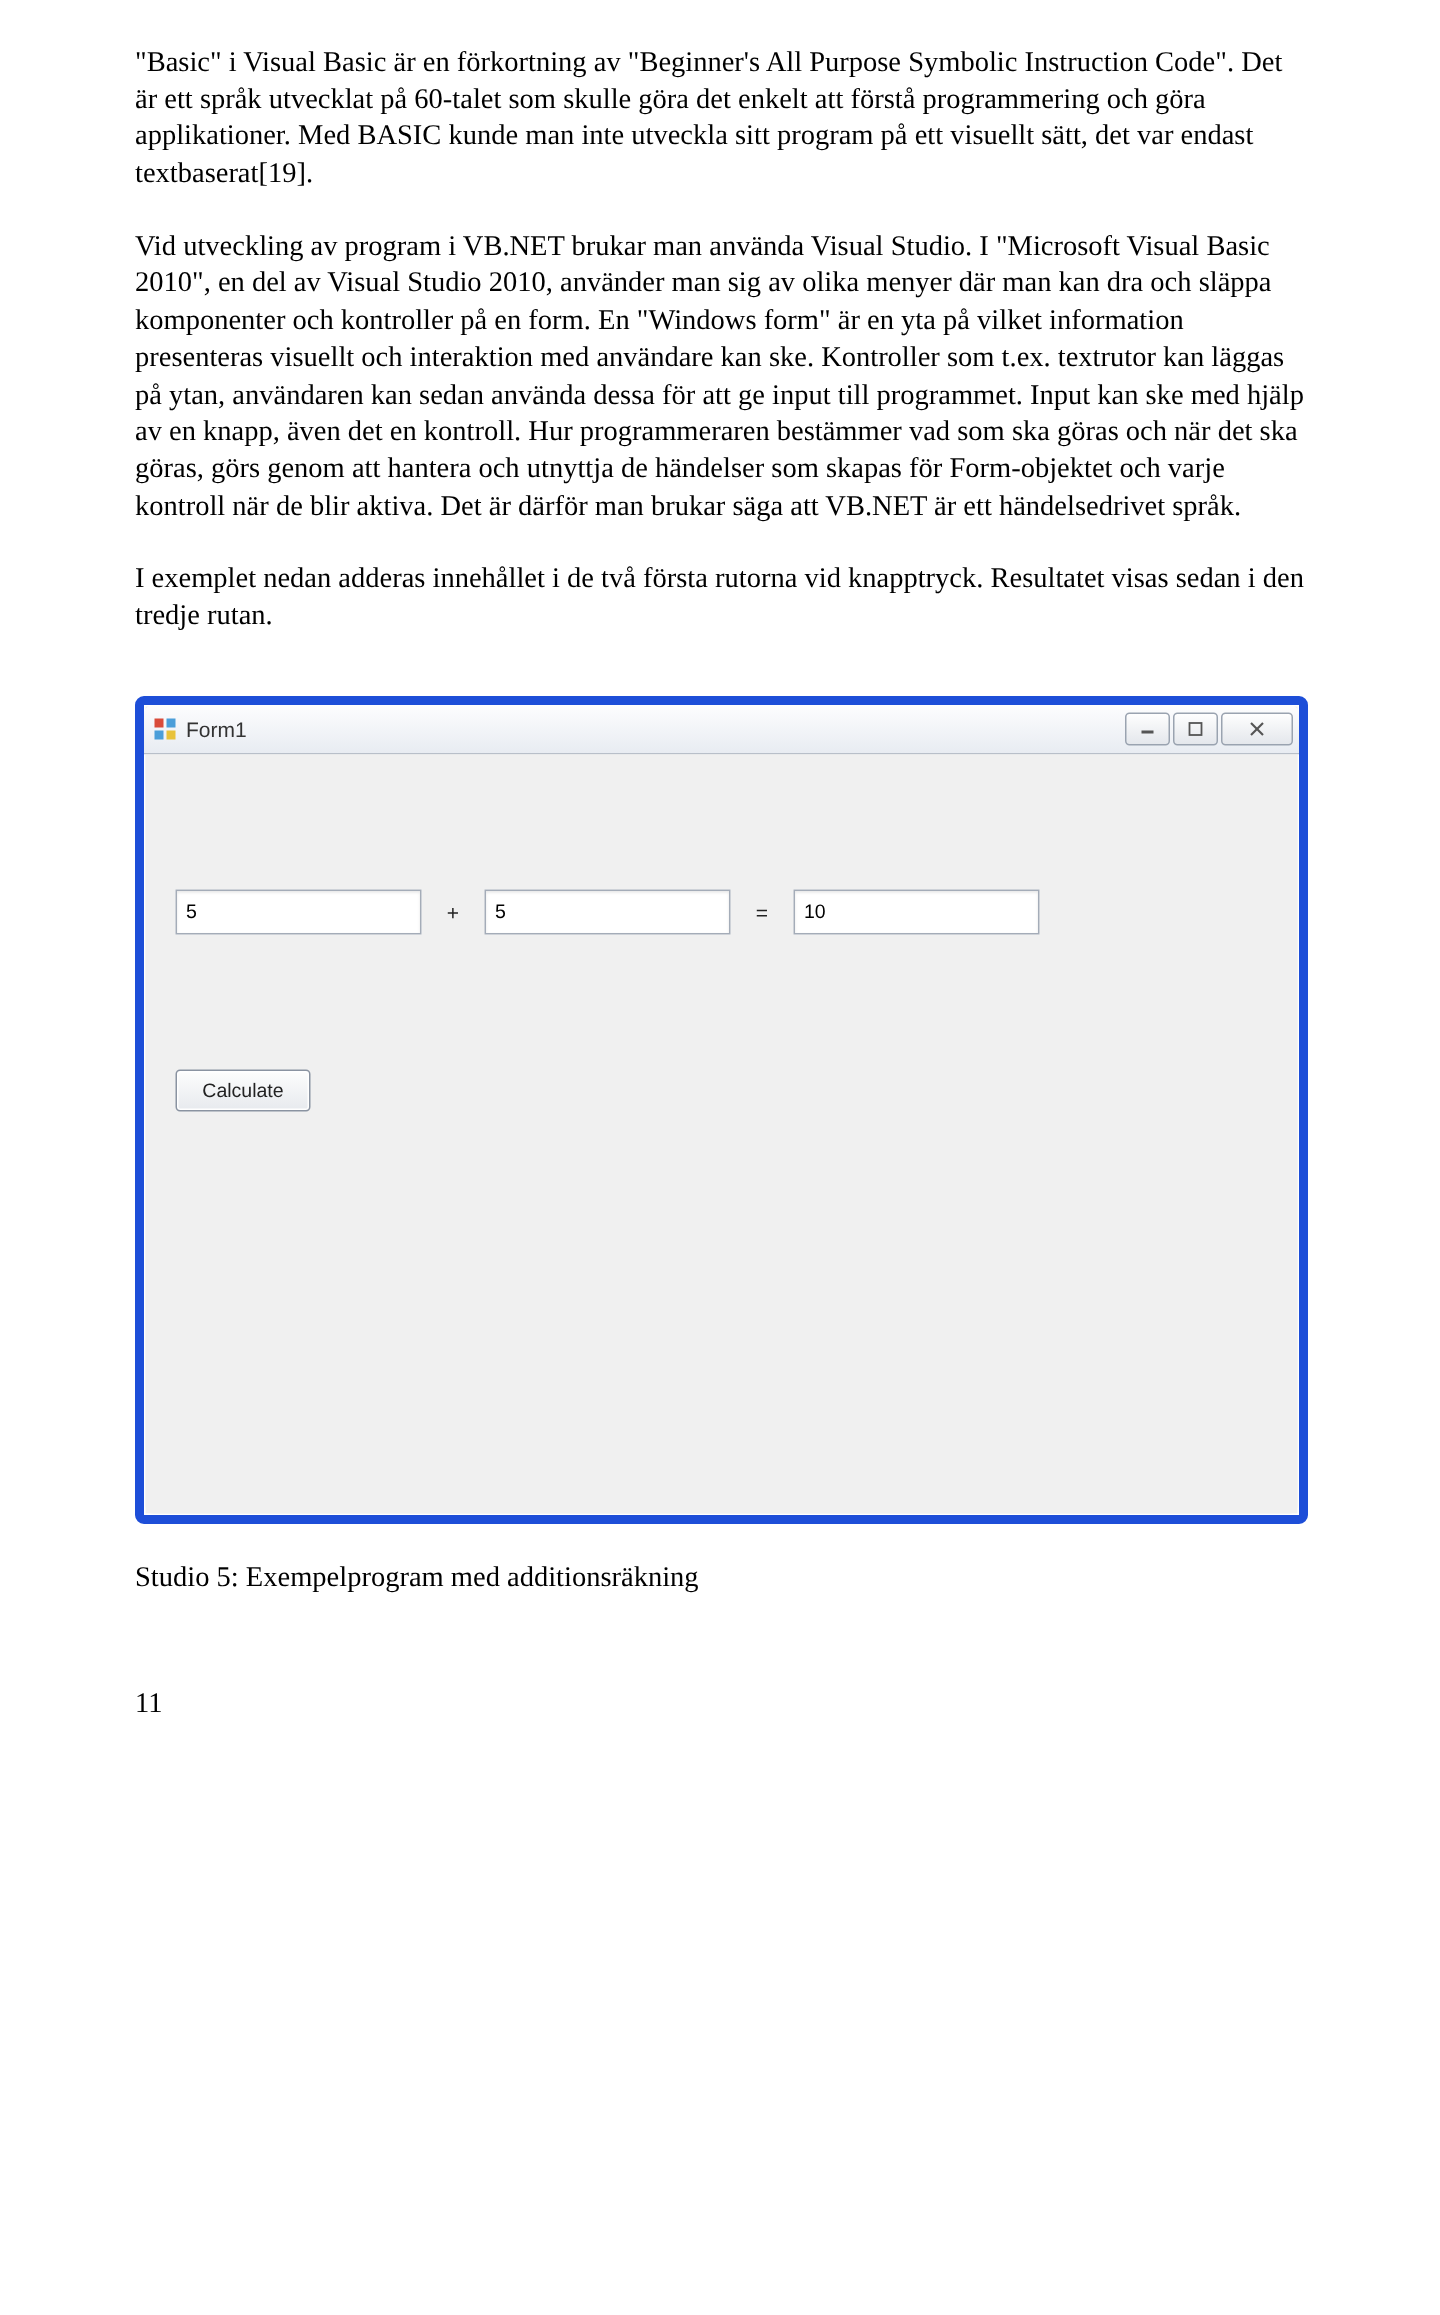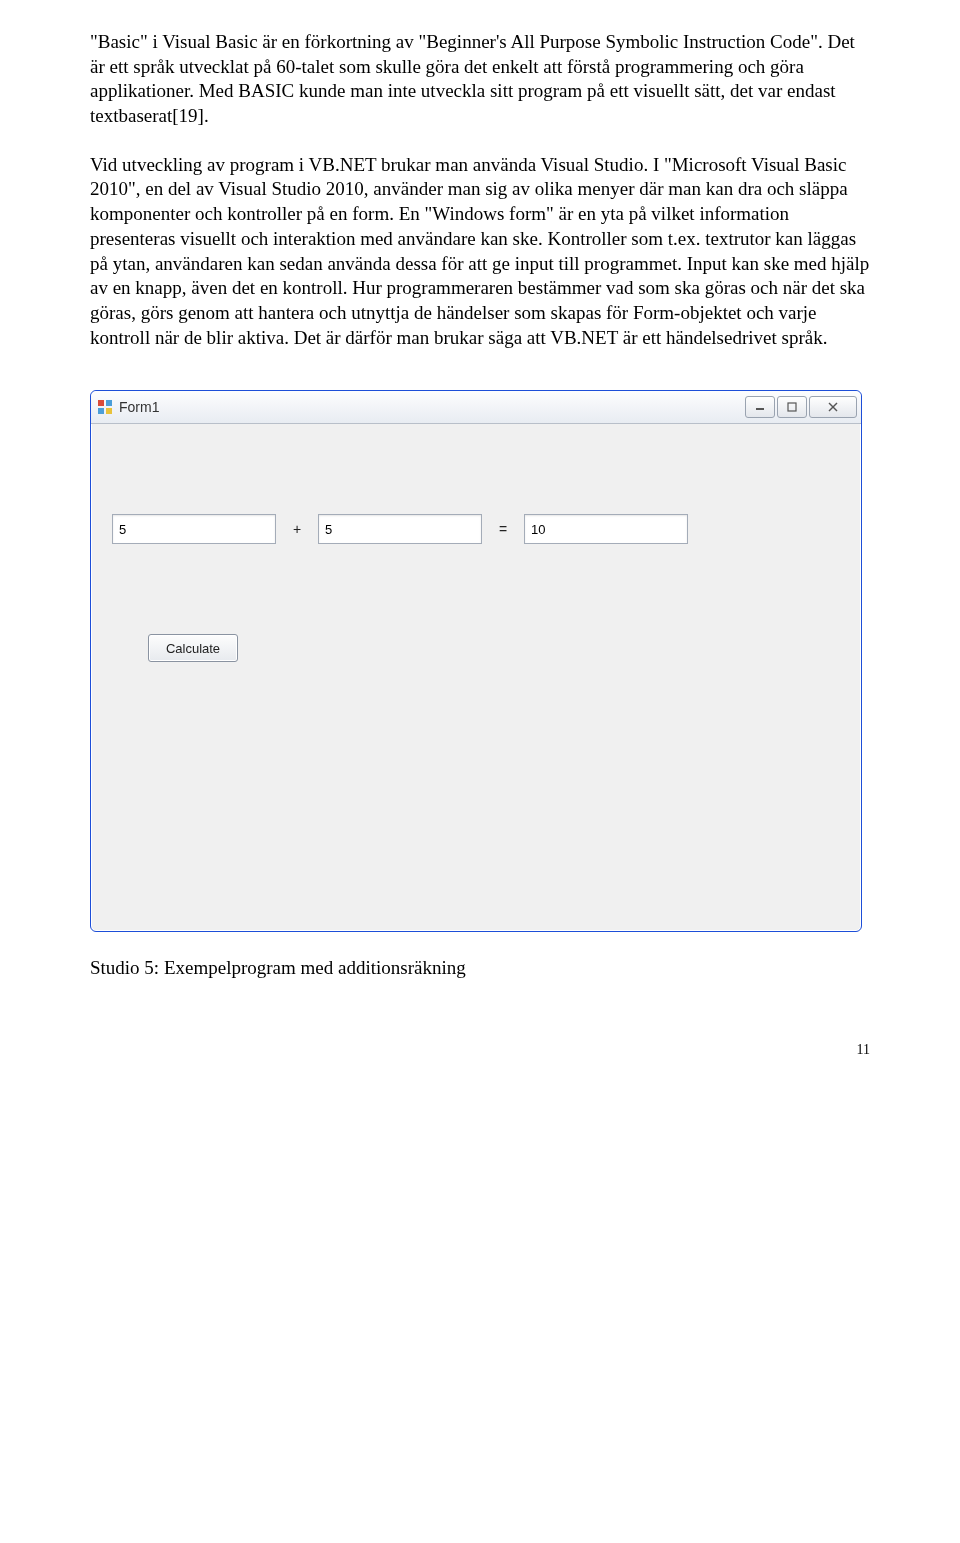--- a/index.html
+++ b/index.html
@@ -16,21 +16,21 @@
     padding: 30px 90px 30px 90px;
   }
   .para {
     margin: 0 0 24px 0;
     text-align: left;
   }
   .window {
     width: 770px;
     height: 540px;
     margin: 40px 0 20px 0;
-    border: 1px solid #1d4ed8;
+    border: 6px solid #1d4ed8;
     border-radius: 6px;
     background: #f0f0f0;
     box-shadow: 0 0 0 1px #fff inset;
     position: relative;
     font-family: "Segoe UI", Tahoma, sans-serif;
   }
   .titlebar {
     height: 32px;
     border-bottom: 1px solid #b8bfc9;
     background: linear-gradient(#fdfdfe, #e8ecf2);
@@ -88,52 +88,53 @@
     font-size: 13px;
     padding: 2px 6px;
     box-shadow: inset 0 1px 2px rgba(0,0,0,0.1);
   }
   .op {
     font-size: 14px;
     color: #222;
     width: 14px;
     text-align: center;
   }
-  .btn-row { top: 210px; margin-left: 36px; }
+  .btn-row { top: 210px; }
   .btn {
     min-width: 90px;
     height: 28px;
     border: 1px solid #8a93a1;
     border-radius: 3px;
     background: linear-gradient(#fdfdfd, #e7eaee);
     font-family: "Segoe UI", Tahoma, sans-serif;
     font-size: 13px;
     color: #222;
     padding: 0 14px;
     box-shadow: inset 0 0 0 1px #fff;
     cursor: default;
   }
   .caption {
     margin: 24px 0 60px 0;
     font-family: "Times New Roman", Times, serif;
     font-size: 19px;
   }
   .pagenum {
-    text-align: right;
-    font-size: 14px;
+    text-align: left;
+    font-size: 19px;
     padding-right: 0;
   }
 </style>
 </head>
 <body>
 
 <div class="page">
 
   <p class="para">"Basic" i Visual Basic är en förkortning av "Beginner's All Purpose Symbolic Instruction Code". Det är ett språk utvecklat på 60-talet som skulle göra det enkelt att förstå programmering och göra applikationer. Med BASIC kunde man inte utveckla sitt program på ett visuellt sätt, det var endast textbaserat[19].</p>
   <p class="para">Vid utveckling av program i VB.NET brukar man använda Visual Studio. I "Microsoft Visual Basic 2010", en del av Visual Studio 2010, använder man sig av olika menyer där man kan dra och släppa komponenter och kontroller på en form. En "Windows form" är en yta på vilket information presenteras visuellt och interaktion med användare kan ske. Kontroller som t.ex. textrutor kan läggas på ytan, användaren kan sedan använda dessa för att ge input till programmet. Input kan ske med hjälp av en knapp, även det en kontroll. Hur programmeraren bestämmer vad som ska göras och när det ska göras, görs genom att hantera och utnyttja de händelser som skapas för Form-objektet och varje kontroll när de blir aktiva. Det är därför man brukar säga att VB.NET är ett händelsedrivet språk.</p>
+  <p class="para">I exemplet nedan adderas innehållet i de två första rutorna vid knapptryck. Resultatet visas sedan i den tredje rutan.</p>
 
   <div class="window">
     <div class="titlebar">
       <span class="title-icon">
         <svg width="16" height="16" viewBox="0 0 16 16">
           <rect x="1" y="1" width="6" height="6" fill="#d94b3a"></rect>
           <rect x="9" y="1" width="6" height="6" fill="#4b9ed9"></rect>
           <rect x="1" y="9" width="6" height="6" fill="#4b9ed9"></rect>
           <rect x="9" y="9" width="6" height="6" fill="#e8c23a"></rect>
         </svg>

